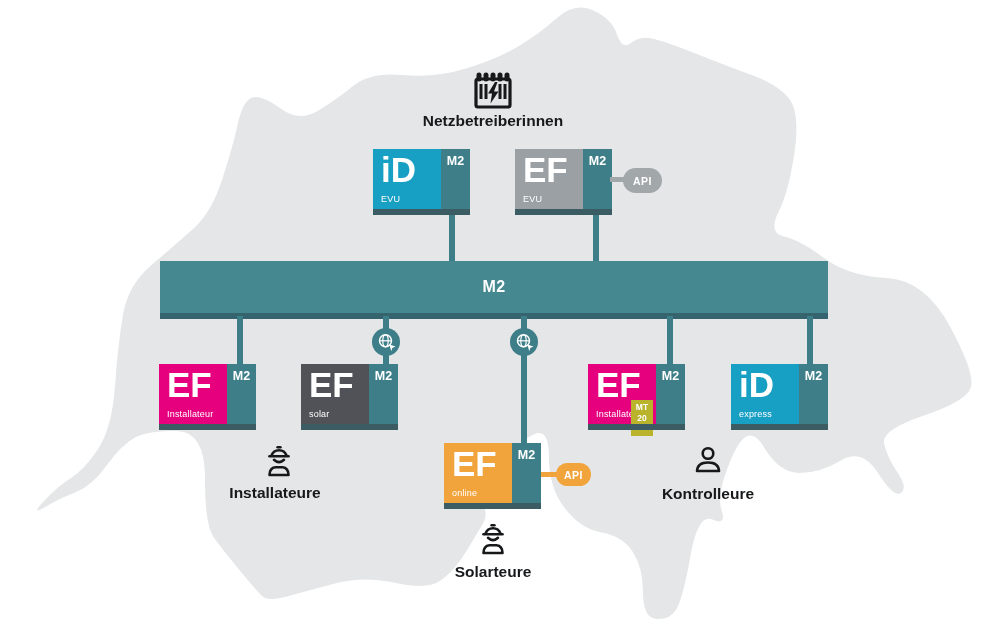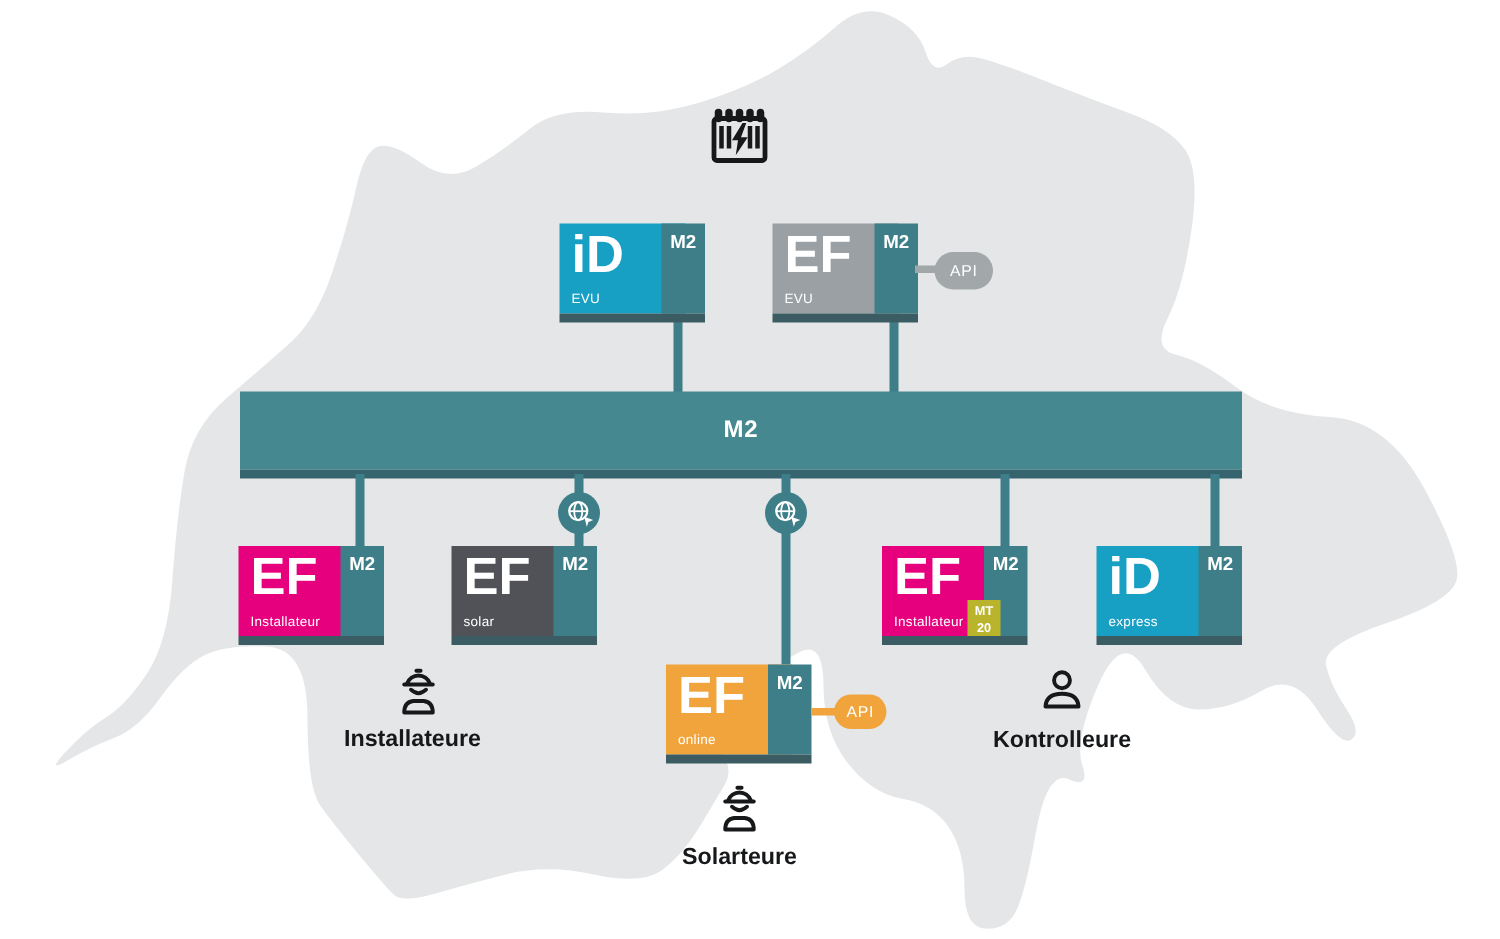--- a/index.html
+++ b/index.html
@@ -21,25 +21,25 @@
             font-size:12.5px;font-weight:bold;color:#fff;}
   .bstrip{position:absolute;left:0;top:60px;width:97px;height:6px;background:var(--c-strip);}
   .big{position:absolute;left:8px;top:1px;font-size:35px;font-weight:bold;color:#fff;line-height:1.15;}
   .sub{position:absolute;left:8px;bottom:5px;font-size:9px;font-weight:normal;color:#fff;letter-spacing:.2px;}
   .v-cyan .bmain{background:var(--c-cyan);}
   .v-magenta .bmain{background:var(--c-magenta);}
   .v-gray .bmain{background:var(--c-gray);}
   .v-darkgray .bmain{background:var(--c-darkgray);}
   .v-orange .bmain{background:var(--c-orange);}
 
-  .mtbadge{position:absolute;left:57px;top:36px;width:22px;height:24px;background:var(--c-olive);
+  .mtbadge{position:absolute;left:43px;top:36px;width:22px;height:36px;background:var(--c-olive);
            color:#fff;font-size:8.5px;font-weight:bold;line-height:10.5px;text-align:center;
            padding-top:2px;box-sizing:border-box;white-space:normal;}
 
-  .pill{position:absolute;border-radius:13px;color:#fff;font-weight:normal;font-size:10.5px;
+  .pill{position:absolute;border-radius:13px;color:#fff;font-weight:bold;font-size:10.5px;
         letter-spacing:.5px;display:flex;align-items:center;justify-content:center;text-align:right;}
   .stub{position:absolute;height:5px;}
 
   .glabel{position:absolute;transform:translateX(-50%);font-size:15.5px;font-weight:bold;
           color:var(--c-text);white-space:nowrap;}
   .icon{position:absolute;}
   .ic-stroke{stroke:var(--c-text);stroke-width:2.6;fill:none;stroke-linecap:round;stroke-linejoin:round;}
 </style>
 </head>
 <body>
@@ -84,20 +84,21 @@
     <rect x="12.5" y="2.5" width="5" height="9" rx="2.5" fill="var(--c-text)"></rect>
     <rect x="19.5" y="2.5" width="5" height="9" rx="2.5" fill="var(--c-text)"></rect>
     <rect x="26.5" y="2.5" width="5" height="9" rx="2.5" fill="var(--c-text)"></rect>
     <rect x="33.5" y="2.5" width="5" height="9" rx="2.5" fill="var(--c-text)"></rect>
     <rect x="8.5" y="14" width="3" height="15" fill="var(--c-text)"></rect>
     <rect x="13.5" y="14" width="3" height="15" fill="var(--c-text)"></rect>
     <rect x="27.5" y="14" width="3" height="15" fill="var(--c-text)"></rect>
     <rect x="32.5" y="14" width="3" height="15" fill="var(--c-text)"></rect>
     <polygon points="24,12 17,23.5 21,23.5 19.5,33.5 27.5,21.5 23,21.5 26.5,12" fill="var(--c-text)"></polygon>
   </svg>
+  <div class="glabel" style="left:493px;top:112px">Netzbetreiberinnen</div>
 
   <div class="appbox v-cyan" style="left:373px;top:149px">
     <div class="bmain">
       <div class="big">iD</div>
       <div class="sub">EVU</div>
     </div>
     <div class="bm2">
       <span>M2</span>
     </div>
     <div class="bstrip"></div>

